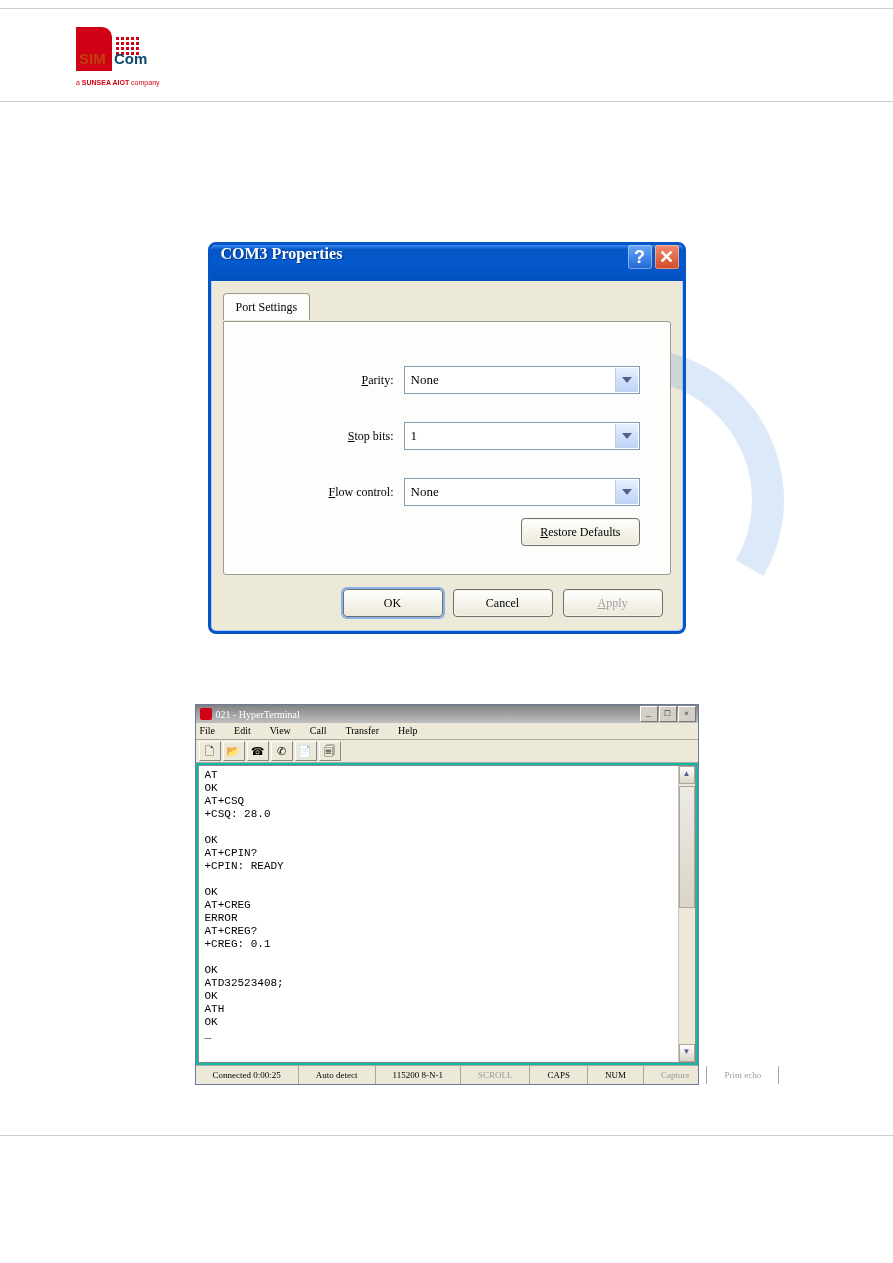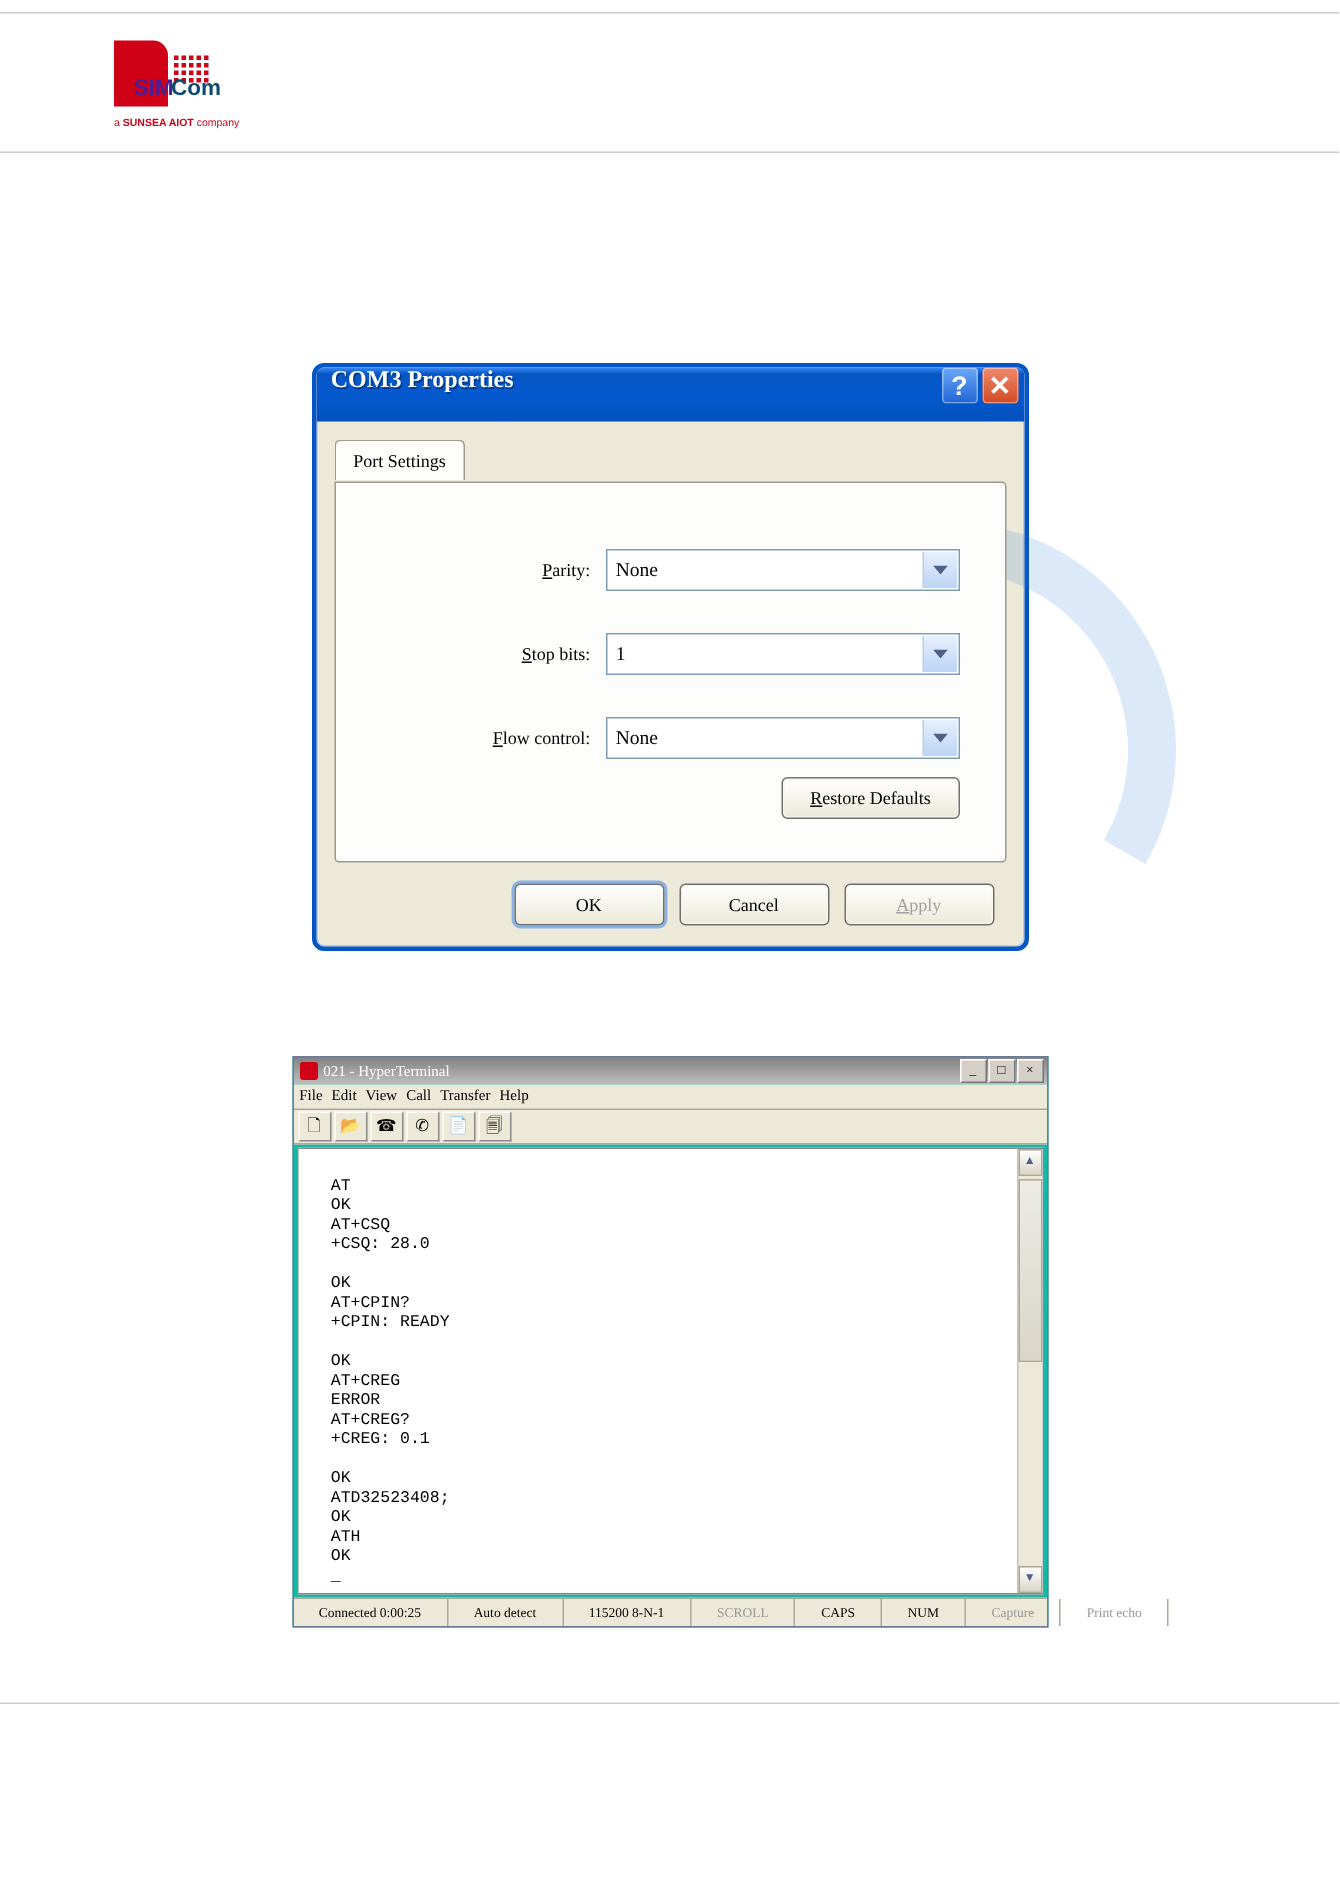--- a/index.html
+++ b/index.html
@@ -2,21 +2,21 @@
 <html><head>
 <meta charset="utf-8">
 <style>
   html,body{margin:0;padding:0;background:#fff;font-family:Tahoma,Arial,sans-serif;font-size:12px;color:#000}
   .page{width:893px;margin:0 auto;position:relative}
   .hdr-line{border-top:1px solid #ccc;margin-top:8px}
   .hdr{padding:18px 0 0 76px;position:relative;height:74px}
   
   .logo{position:relative;width:80px;height:50px}
   .logo-card{position:absolute;left:0;top:0;width:36px;height:44px;background:#d00017;border-top-right-radius:10px}
-  .logo-sim{position:absolute;left:13px;top:24px;font:bold 15px/1 Arial;color:#4c1d95}
+  .logo-sim{position:absolute;left:3px;top:24px;font:bold 15px/1 Arial;color:#c2410c}
   .logo-com{position:absolute;left:38px;top:24px;font:bold 15px/1 Arial;color:#0c4a6e}
   .logo-dots{position:absolute;left:40px;top:2px}
   .logo-dots span{display:block;height:3px;margin-bottom:2px}
   .logo-dots span i{display:inline-block;width:3px;height:3px;background:#d00017;margin-right:2px}
   .logo-sub{font:7px/1 Arial;color:#d00017;margin-top:2px}
   .logo-sub .b{font-weight:bold}
   
   .wm1,.wm2,.wm3{position:absolute;opacity:.15;pointer-events:none}
   .wm2{left:480px;top:340px;width:240px;height:240px;border:32px solid #1d6fd4;border-radius:50%;border-left-color:transparent;border-bottom-color:transparent;transform:rotate(-15deg)}
   
@@ -45,26 +45,26 @@
   .btn.dis{color:#a0a0a0}
   .dlg-foot{display:flex;gap:10px;justify-content:flex-end;padding-right:8px;margin-top:14px}
   .dlg-foot .btn{width:100px}
   
   .ht-wrap{margin:70px auto 0;width:504px;font-family:Tahoma}
   .ht{border:1px solid #6b7a99;background:#14b8a6}
   .ht-title{height:18px;background:linear-gradient(#828282,#bfbfbf);display:flex;align-items:center;padding:0 2px 0 4px;font:10px Tahoma;color:#fff}
   .ht-ico{width:12px;height:12px;margin-right:4px;background:#d00017;border-radius:2px}
   .ht-title .t{flex:1}
   .ht-title .wb{width:16px;height:14px;margin-left:1px;background:#d4d0c8;border:1px solid #fff;border-right-color:#777;border-bottom-color:#777;font:9px/12px Tahoma;color:#000;text-align:center}
-  .ht-menu{height:16px;padding:0 4px;font:10px Tahoma;display:flex;gap:6px;background:#ece9d8;border-bottom:1px solid #aca899}
+  .ht-menu{height:16px;padding:0 4px;font:10px Tahoma;display:flex;gap:19px;background:#ece9d8;border-bottom:1px solid #aca899}
   .ht-menu span{line-height:16px}
   .ht-tool{height:22px;display:flex;align-items:center;gap:2px;padding:0 3px;background:#ece9d8;border-bottom:1px solid #aca899}
   .ht-tool .tb{width:20px;height:18px;border:1px solid #fff;border-right-color:#888;border-bottom-color:#888;display:flex;align-items:center;justify-content:center;font:11px/1 Arial}
   .ht-body{margin:2px;background:#fff;border:1px solid #888;height:296px;position:relative;overflow:hidden}
-  .ht-body pre{margin:16px;padding:3px 6px;font:11px/13px "Courier New",monospace}
+  .ht-body pre{margin:0;padding:3px 6px;font:11px/13px "Courier New",monospace}
   .ht-scroll{position:absolute;right:0;top:0;width:16px;height:100%;background:#ece9d8;border-left:1px solid #c7c5b8}
   .ht-scroll .sbtn{height:16px;background:linear-gradient(#fff,#d9d5c8);border:1px solid #aca899;font:8px/14px Arial;text-align:center;color:#4d6185}
   .ht-scroll .thumb{height:120px;margin-top:2px;background:linear-gradient(#ecebe5,#d9d5c8);border:1px solid #aca899}
   .ht-status{height:18px;display:flex;font:9px Tahoma;background:#ece9d8;border-top:1px solid #aca899}
   .ht-status span{border-right:1px solid #aca899;padding:0 17px;line-height:18px;white-space:nowrap}
   .ht-status span.dim{color:#999}
   .ftr{border-top:1px solid #ccc;margin-top:50px;height:30px}
 </style>
 </head>
 <body>

